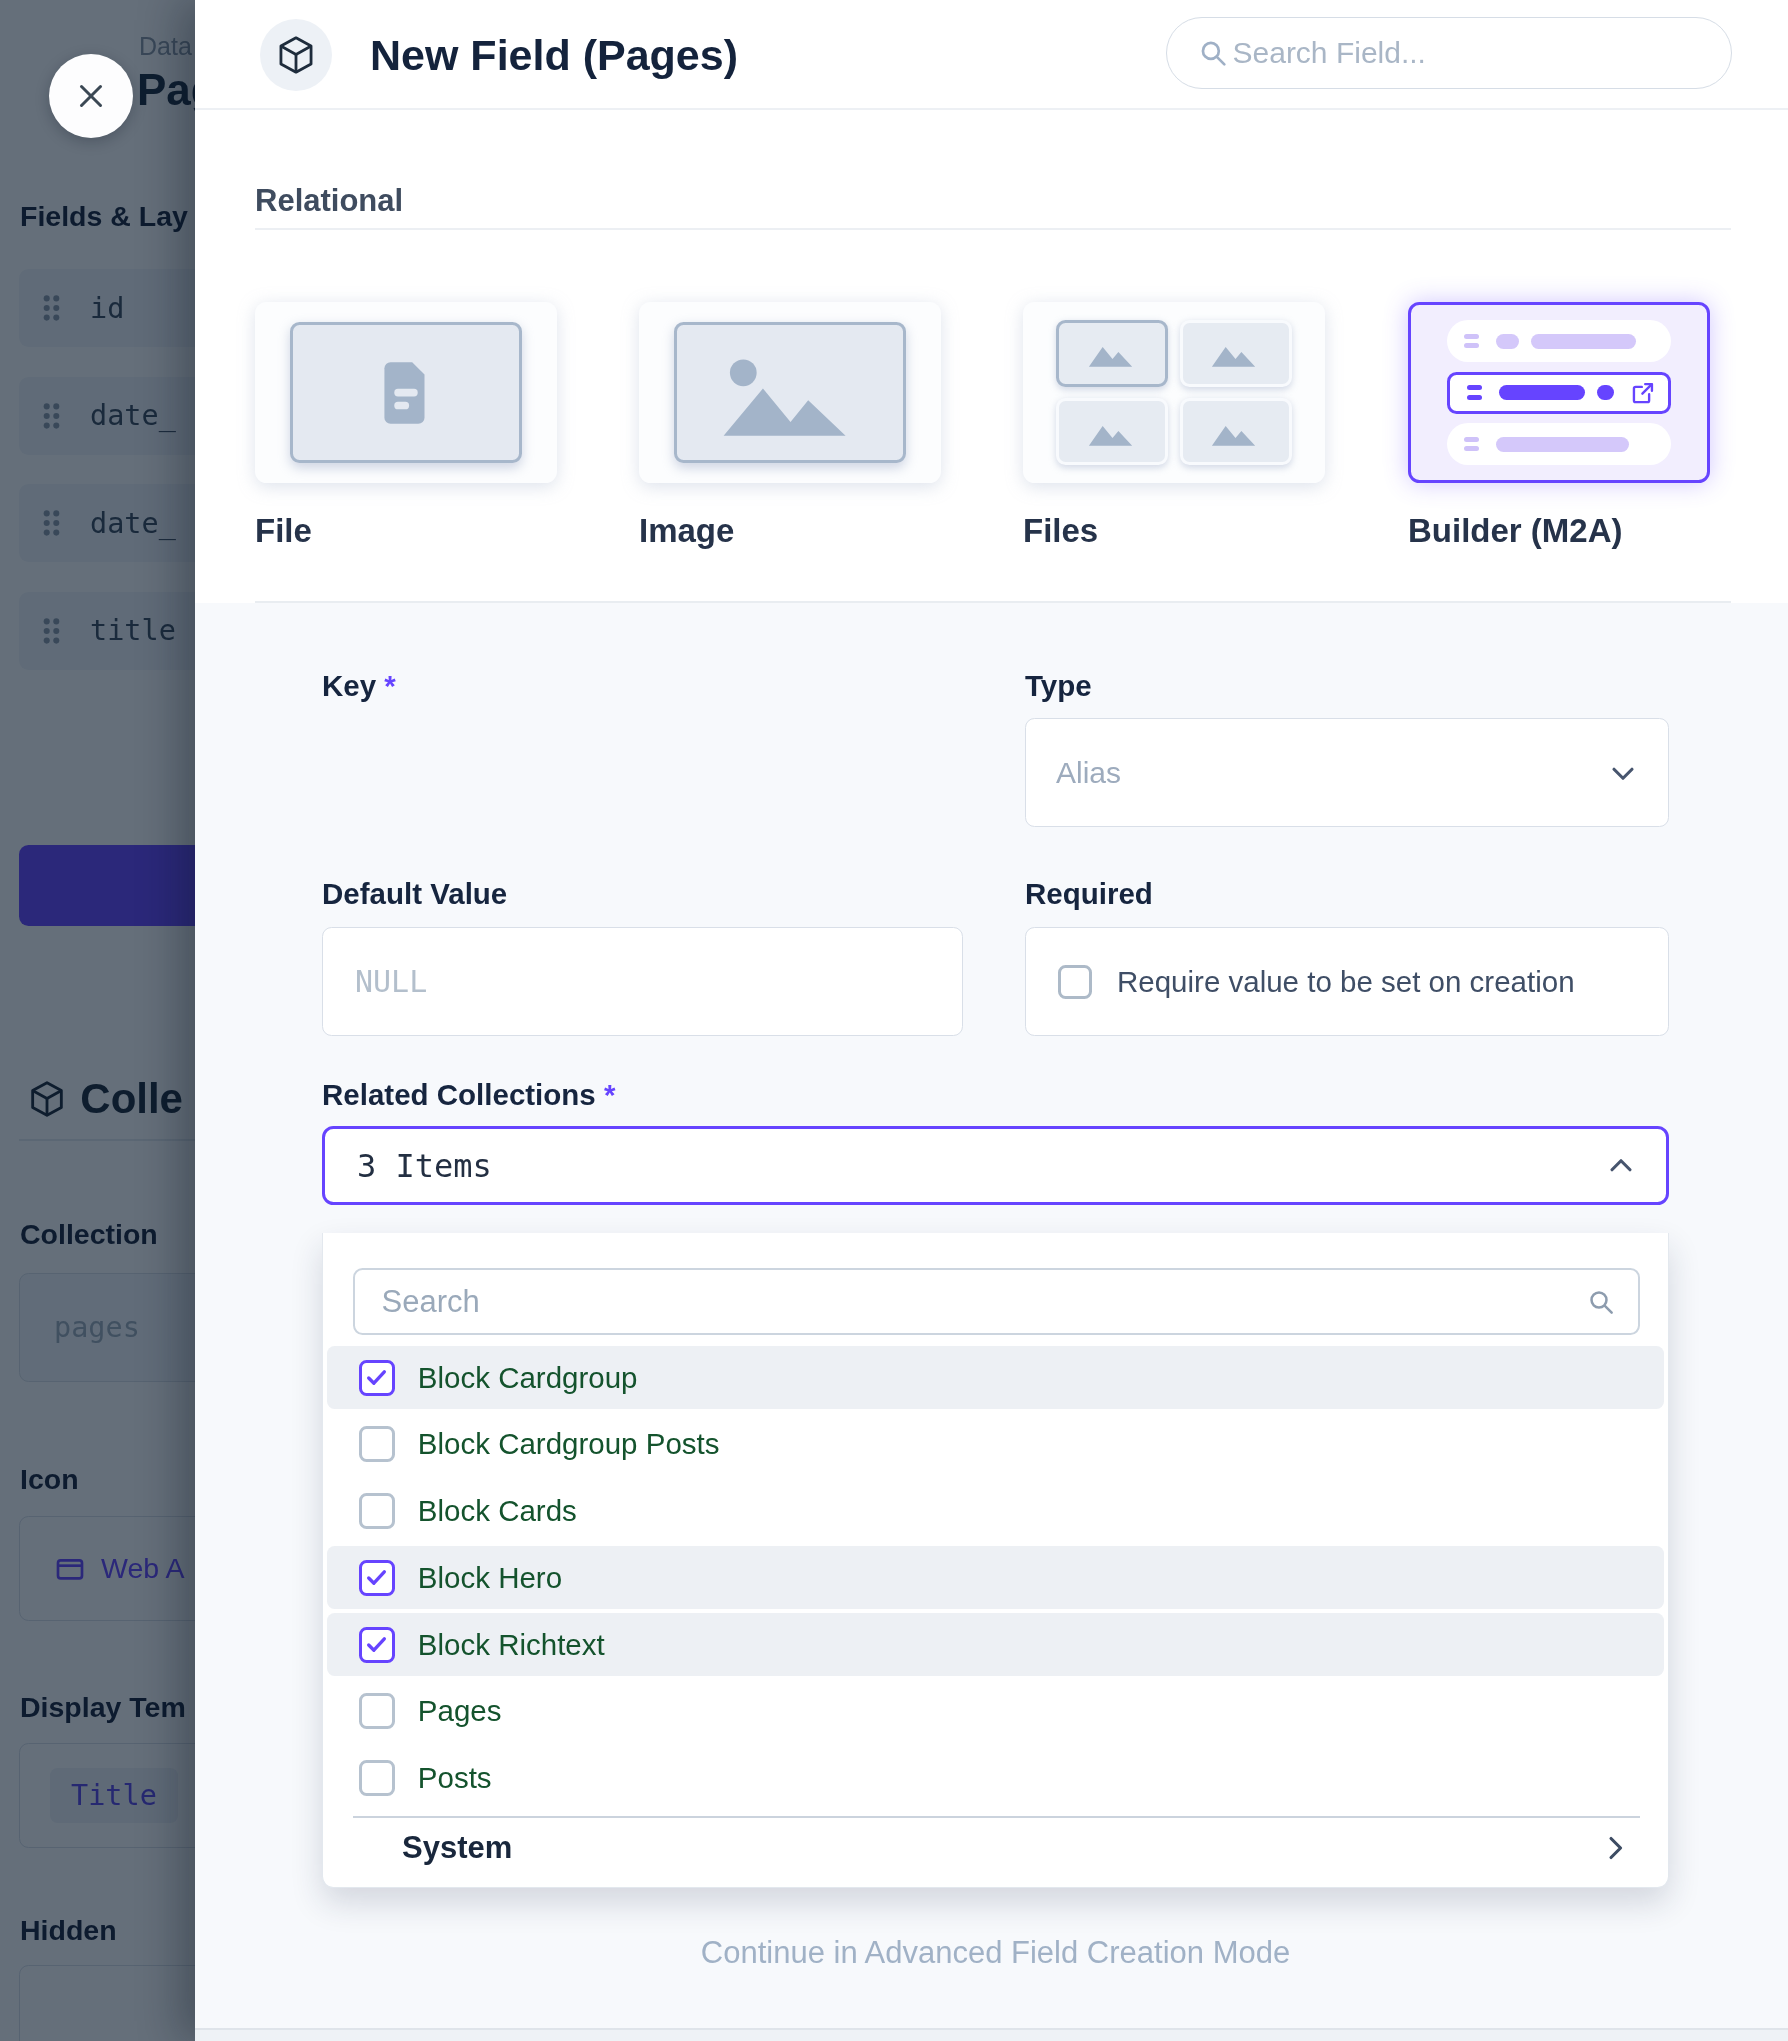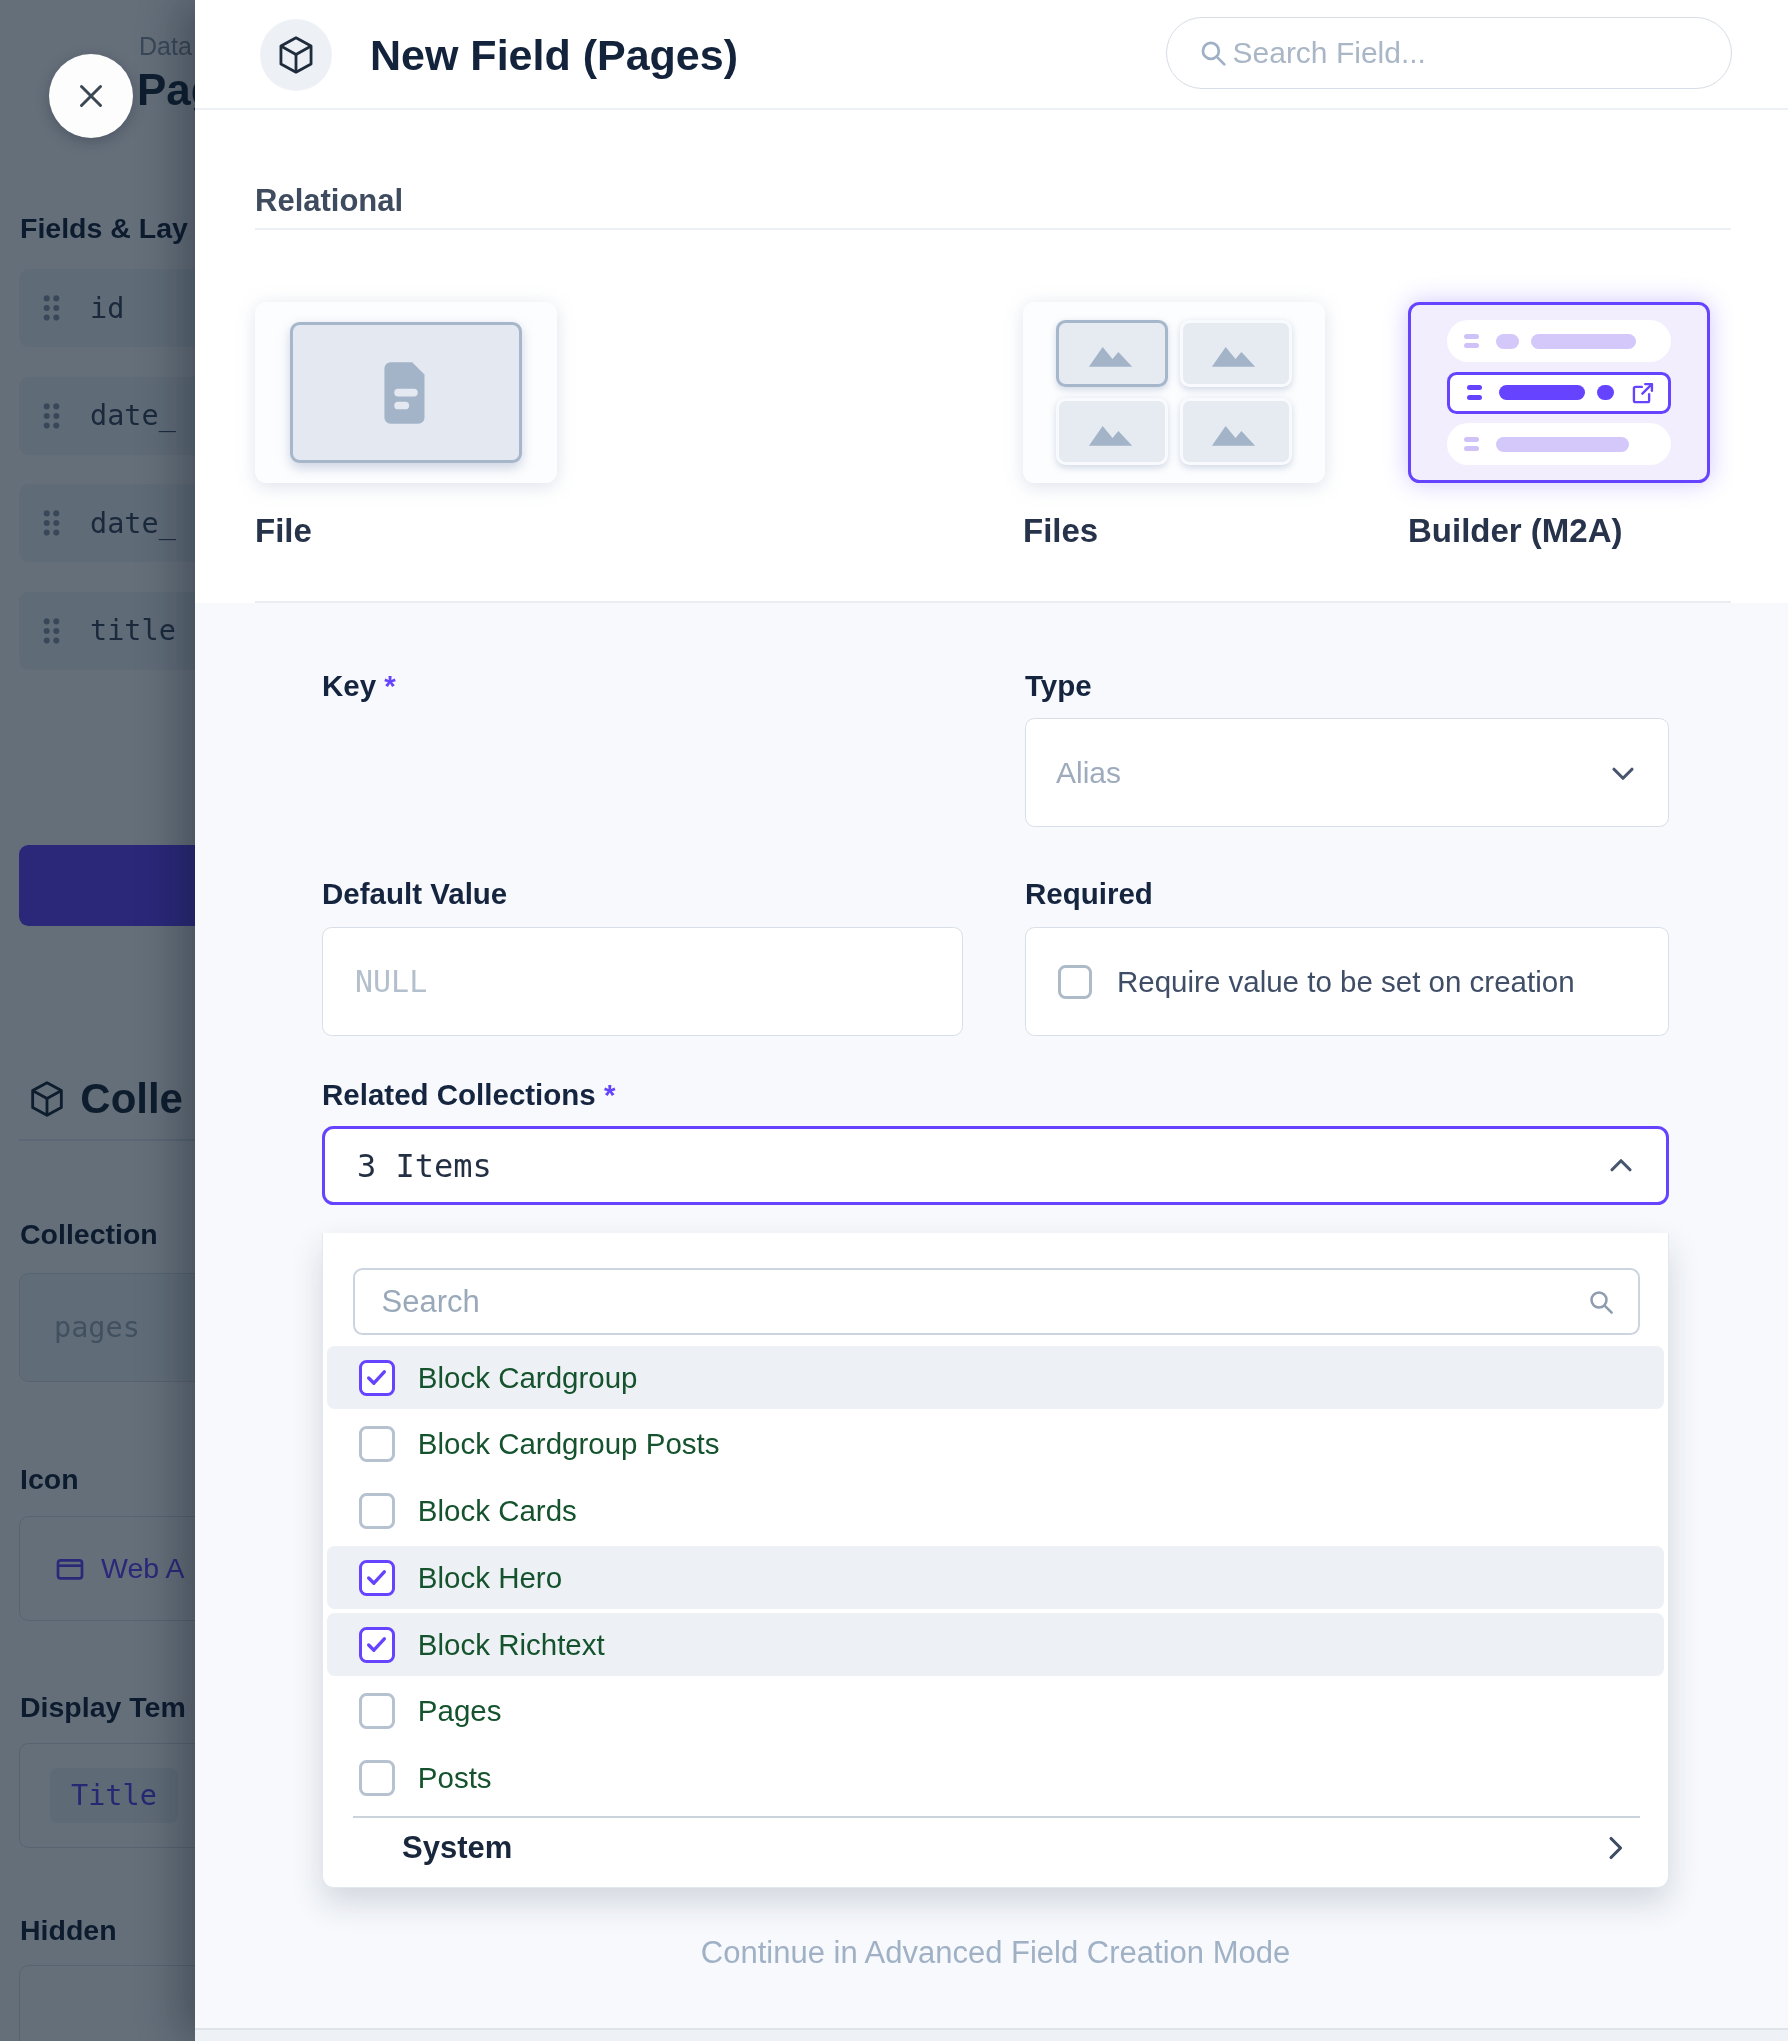--- a/index.html
+++ b/index.html
@@ -5,21 +5,21 @@
   html,body{margin:0;padding:0;}
   body{font-family:"Liberation Sans",sans-serif;background:#ffffff;}
   .canvas{position:relative;width:1788px;height:2041px;overflow:hidden;background:#fff;}
 
   
   .sidebar{position:absolute;left:0;top:0;width:195px;height:2041px;background:#fff;overflow:hidden;z-index:1;}
   .sidebar .inner{position:absolute;left:0;top:0;width:342px;height:2041px;}
   .sb-breadcrumb{position:absolute;left:139px;top:32px;font-size:25px;color:#8b97a5;}
   .sb-title{position:absolute;left:137px;top:65px;font-size:44px;font-weight:bold;color:#1c2a3d;white-space:nowrap;}
   .sb-heading{position:absolute;left:20px;font-size:28.5px;font-weight:bold;color:#18243a;white-space:nowrap;}
-  .sb-h-fields{top:212px;}
+  .sb-h-fields{top:200px;}
   .sb-field-list{position:absolute;left:19px;top:269px;width:314px;}
   .sb-field-row{width:314px;height:78px;margin-bottom:29.5px;background:#f2f5f9;border-radius:9.5px;display:flex;align-items:center;}
   .drag-dots{margin-left:21px;color:#8b99a9;display:flex;}
   .sb-field-label{margin-left:27px;font-family:"DejaVu Sans Mono",monospace;font-size:28.5px;color:#3c4b5d;white-space:nowrap;}
   .sb-primary-btn{position:absolute;left:19px;top:845px;width:314px;height:81px;border-radius:9.5px;background:#6644ff;border:none;}
   .sb-collections{position:absolute;left:27px;top:1075px;display:flex;align-items:center;}
   .sb-collections .cube{color:#1b2838;width:40px;height:40px;}
   .sb-collections .txt{margin-left:13.3px;font-size:42px;font-weight:bold;color:#1b2838;white-space:nowrap;}
   .sb-divider{position:absolute;left:19px;top:1139px;width:314px;height:1.9px;background:#e4e9ee;}
   .sb-h-collection{top:1218px;}
@@ -267,20 +267,31 @@
           <svg width="74" height="74" viewBox="0 0 24 24">
               <path fill="#a3b4c9" d="M7 2h7l4 4v14a2 2 0 0 1-2 2H7a2 2 0 0 1-2-2V4a2 2 0 0 1 2-2z"></path>
               <rect x="8.2" y="10.6" width="7.6" height="2.5" rx="1.2" fill="#e4e9f1"></rect>
               <rect x="8.2" y="14.8" width="4.8" height="2.5" rx="1.2" fill="#e4e9f1"></rect>
             </svg>
         </div>
       </div>
       <div class="type-label">File</div>
     </div>
 
+    <div class="type-card tc-1">
+      <div class="tile">
+        <div class="frame">
+          <svg width="181" height="105" viewBox="0 0 46 26">
+              <circle cx="11" cy="8" r="3.4" fill="#a3b4c9"></circle>
+              <path d="M6 24 16 12l7 8.5L27.5 15 37 24z" fill="#a3b4c9"></path>
+            </svg>
+        </div>
+      </div>
+      <div class="type-label">Image</div>
+    </div>
 
     <div class="type-card tc-2">
       <div class="tile">
         <div class="mini-grid">
           <div class="mini-tile dark">
             <svg width="59" height="36" viewBox="0 0 30 16">
                 <path d="M3 15 10 5l5 6 3-3.5L25 15z" fill="#a3b4c9"></path>
               </svg>
           </div>
           <div class="mini-tile">

